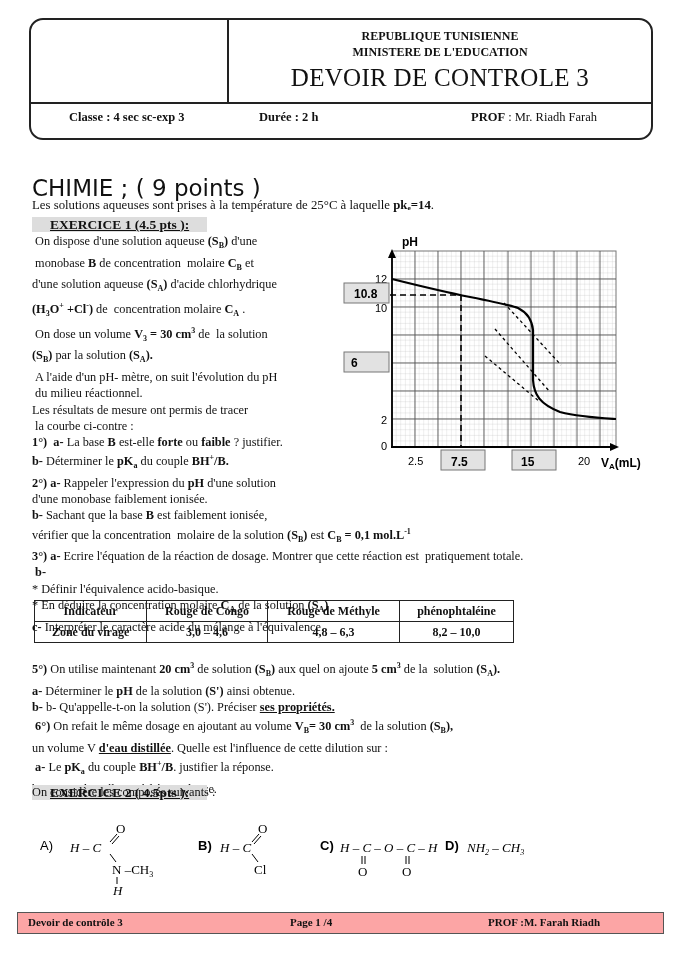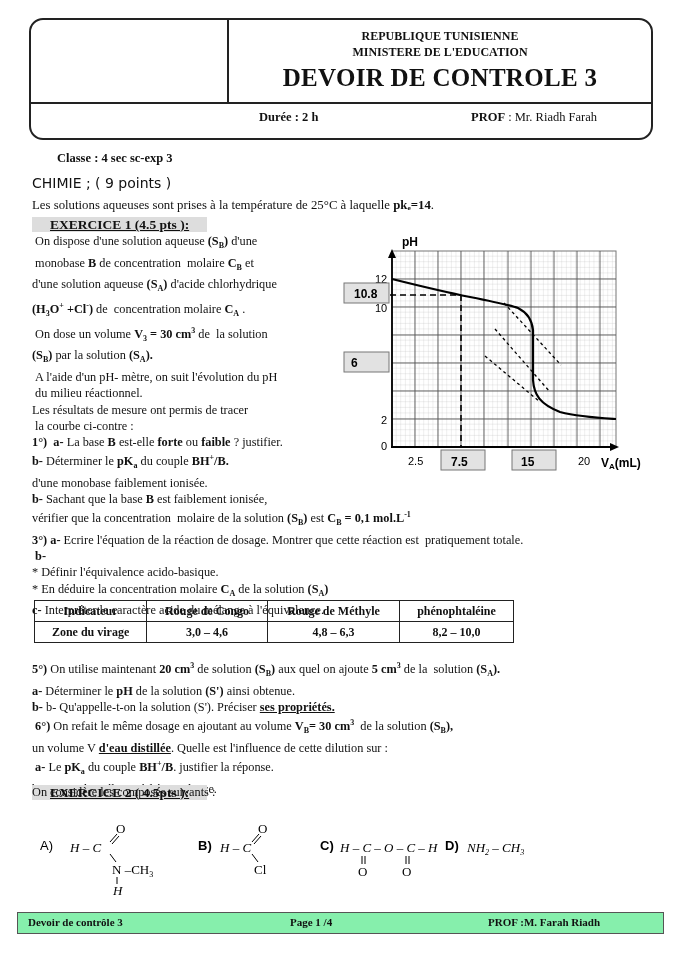--- a/index.html
+++ b/index.html
@@ -3,48 +3,48 @@
 <meta charset="utf-8">
 <style>
   html,body{margin:0;padding:0;background:#fff;}
   body{width:679px;height:960px;position:relative;overflow:hidden;font-family:"Liberation Serif","DejaVu Serif",serif;color:#111;}
   .abs{position:absolute;}
   .hdr{left:29px;top:18px;width:620px;height:118px;border:2px solid #222;border-radius:14px;}
   .hdr .vline{position:absolute;left:196px;top:0;width:2px;height:82px;background:#222;}
   .hdr .hline{position:absolute;left:0;top:82px;width:100%;height:2px;background:#222;}
   .hdr .school{position:absolute;left:0;top:8px;width:196px;text-align:center;font-weight:bold;font-size:11.5px;line-height:16px;}
   .hdr .rep{position:absolute;left:198px;top:8px;width:422px;text-align:center;font-weight:bold;font-size:12px;line-height:16px;}
-  .hdr .title{position:absolute;left:198px;top:44px;width:422px;text-align:center;font-weight:bold;font-size:25px;letter-spacing:0.3px;}
+  .hdr .title{position:absolute;left:198px;top:44px;width:422px;text-align:center;font-weight:normal;font-size:25px;letter-spacing:0.3px;}
   .hdr .bottom{position:absolute;top:90px;font-weight:bold;font-size:12.5px;}
   .hdr .prof span.n{font-weight:normal;}
   .t{font-size:12.3px;line-height:16.2px;white-space:nowrap;}
   b{font-weight:bold;}
   .u{text-decoration:underline;}
-  .chimie{left:32px;top:175px;font-family:"DejaVu Sans","Liberation Sans",sans-serif;font-size:14px;}
+  .chimie{left:32px;top:175px;font-family:"DejaVu Sans","Liberation Sans",sans-serif;font-size:23px;}
   .ex-title{font-weight:bold;font-size:13.5px;text-decoration:underline;background:#ddd;padding:0 18px;}
   table.ind{border-collapse:collapse;position:absolute;left:34px;top:600px;width:480px;font-size:12px;font-weight:bold;}
   table.ind td{border:1.5px solid #222;text-align:center;height:20px;padding:0 4px;}
-  .footer{left:17px;top:912px;width:645px;height:20px;border:1.5px solid #555;background:#86efac;font-size:11px;font-weight:bold;}
+  .footer{left:17px;top:912px;width:645px;height:20px;border:1.5px solid #555;background:#fca5a5;font-size:11px;font-weight:bold;}
   .footer span{position:absolute;top:3px;}
   .chem{font-family:"Liberation Serif",serif;font-style:italic;font-size:13px;}
   .lbl{font-family:"Liberation Sans",sans-serif;font-weight:bold;font-size:12px;}
   sub,sup{font-size:8px;}
 </style>
 </head>
 <body>
 
 <div class="abs hdr">
   <div class="vline"></div>
   <div class="hline"></div>
   <div class="rep">
     <div>REPUBLIQUE  TUNISIENNE</div>
     <div>MINISTERE  DE L'EDUCATION</div>
   </div>
   <div class="title">DEVOIR DE CONTROLE 3</div>
-  <div class="bottom" style="left:26px;margin-top:41px;">Classe : 4 sec sc-exp 3</div>
+  <div class="bottom" style="left:38px;">Classe : 4 sec sc-exp 3</div>
   <div class="bottom" style="left:228px;">Durée : 2 h</div>
   <div class="bottom prof" style="left:440px;"><span>PROF</span><span class="n"> : Mr. Riadh Farah</span></div>
 </div>
 
 <div class="abs chimie">CHIMIE ; ( 9 points )</div>
 <div class="abs t" style="left:32px;top:197px;font-size:12.8px;"><span>Les solutions aqueuses sont prises à la température de 25°C à laquelle </span><b>pkₑ=14</b><span>.</span></div>
 
 <div class="abs" style="left:32px;top:215px;"><span class="ex-title">EXERCICE  1 (4.5 pts ):</span></div>
 
 <div class="abs t" style="left:32px;top:233px;">
@@ -53,20 +53,21 @@
   <div>d'une solution aqueuse <b>(S<sub>A</sub>)</b> d'acide chlorhydrique</div>
   <div><b>(H<sub>3</sub>O<sup>+</sup> +Cl<sup>-</sup>)</b> de &nbsp;concentration molaire <b>C<sub>A</sub></b> .</div>
   <div>&nbsp;On dose un volume <b>V<sub>3</sub> = 30 cm<sup>3</sup></b> de &nbsp;la solution</div>
   <div><b>(S<sub>B</sub>)</b> par la solution <b>(S<sub>A</sub>).</b></div>
   <div>&nbsp;A l'aide d'un pH- mètre, on suit l'évolution du pH</div>
   <div>&nbsp;du milieu réactionnel.</div>
   <div>Les résultats de mesure ont permis de tracer</div>
   <div>&nbsp;la courbe ci-contre :</div>
   <div><b>1°) &nbsp;a-</b> La base <b>B</b> est-elle <b>forte</b> ou <b>faible</b> ? justifier.</div>
   <div><b>b-</b> Déterminer le <b>pK<sub>a</sub></b> du couple <b>BH<sup>+</sup>/B.</b></div>
+  <div><b>2°) a-</b> Rappeler l'expression du <b>pH</b> d'une solution</div>
   <div>d'une monobase faiblement ionisée.</div>
   <div><b>b-</b> Sachant que la base <b>B</b> est faiblement ionisée,</div>
   <div>vérifier que la concentration &nbsp;molaire de la solution <b>(S<sub>B</sub>)</b> est <b>C<sub>B</sub> = 0,1 mol.L<sup>-1</sup></b></div>
   <div><b>3°) a-</b> Ecrire l'équation de la réaction de dosage. Montrer que cette réaction est &nbsp;pratiquement totale.</div>
   <div><b>&nbsp;b-</b></div>
   <div>* Définir l'équivalence acido-basique.</div>
   <div>* En déduire la concentration molaire <b>C<sub>A</sub></b> de la solution <b>(S<sub>A</sub>)</b></div>
   <div><b>c-</b> Interpréter le caractère acide du mélange à l'équivalence.</div>
 </div>
 

